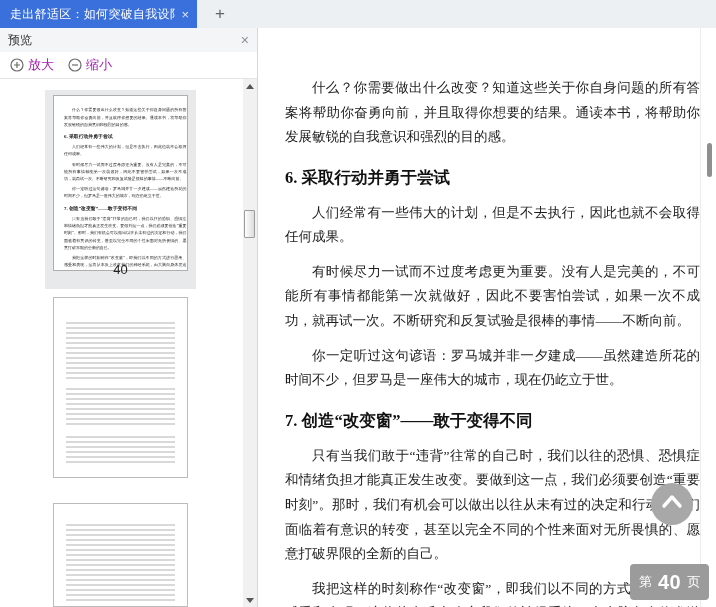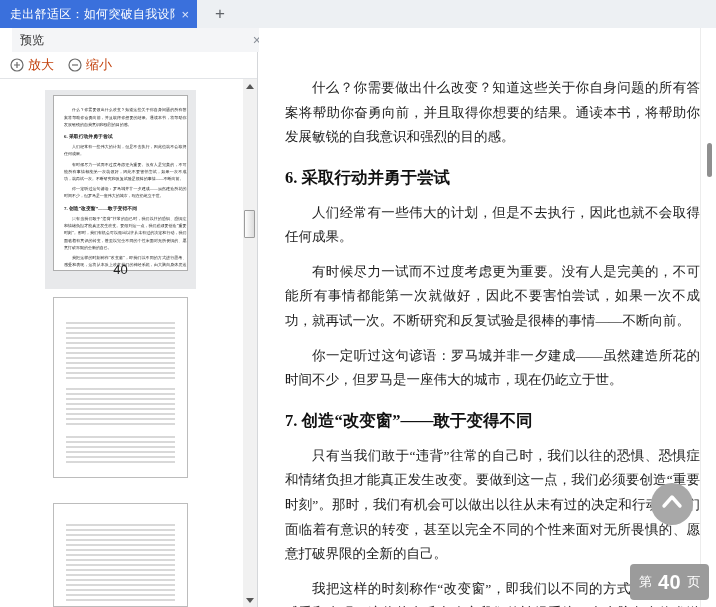--- a/index.html
+++ b/index.html
@@ -9,25 +9,25 @@
 
   
   .tabbar { position:absolute; left:0; top:0; width:716px; height:28px; background:#edf0f3; display:flex; align-items:stretch; }
   .tab { display:flex; align-items:center; width:197px; padding:0 8px 0 10px; background:#3a70dc; color:#fff; }
   .tab-title { flex:1; font-size:12px; white-space:nowrap; overflow:hidden; letter-spacing:.3px; }
   .tab-close { flex:none; margin-left:6px; font-size:13px; line-height:1; color:#dce6fb; cursor:pointer; }
   .newtab { width:30px; display:flex; align-items:center; justify-content:center; font-size:17px; color:#5f6368; margin-left:8px; cursor:pointer; }
 
   
   .sidebar { position:absolute; left:0; top:28px; width:258px; height:579px; background:#fff; border-right:1px solid #d5d7da; }
-  .panel-header { position:absolute; left:0; top:0; width:100%; height:24px; background:#f4f5f7; display:flex; align-items:center; padding:0 8px;margin-left:12px; }
+  .panel-header { position:absolute; left:0; top:0; width:100%; height:24px; background:#f4f5f7; display:flex; align-items:center; padding:0 8px; }
   .panel-title { font-size:12px; color:#333; }
   .panel-close { margin-left:auto; font-size:14px; color:#8a9099; cursor:pointer; line-height:1; }
   .zoom-toolbar { position:absolute; left:0; top:24px; width:100%; height:27px; background:#fff; border-bottom:1px solid #e2e4e7; display:flex; align-items:center; padding:0 10px; gap:14px; }
-  .zoom-btn { display:flex; align-items:center; gap:4px; font-size:13px; color:#c2410c; cursor:pointer; }
+  .zoom-btn { display:flex; align-items:center; gap:4px; font-size:13px; color:#a21caf; cursor:pointer; }
   .zoom-btn svg { display:block; }
 
   .thumbs { position:absolute; left:0; top:51px; width:244px; height:528px; overflow:hidden; background:#fff; }
 
   .thumb-sel-wrap { position:absolute; left:45px; top:11px; width:151px; height:199px; background:#e8e9eb; }
   .thumb-page { position:absolute; background:#fff; border:1px solid #aeaeae; overflow:hidden; }
   .thumb-page-1 { left:8px; top:5px; width:135px; height:176px; }
   .thumb-label { position:absolute; width:151px; text-align:center; font-size:13px; color:#222; }
   .thumb-label-1 { left:45px; top:183px; }
   .mini-scale { transform:scale(0.295); transform-origin:0 0; width:440px; padding:6px 6px 0 8px; }

